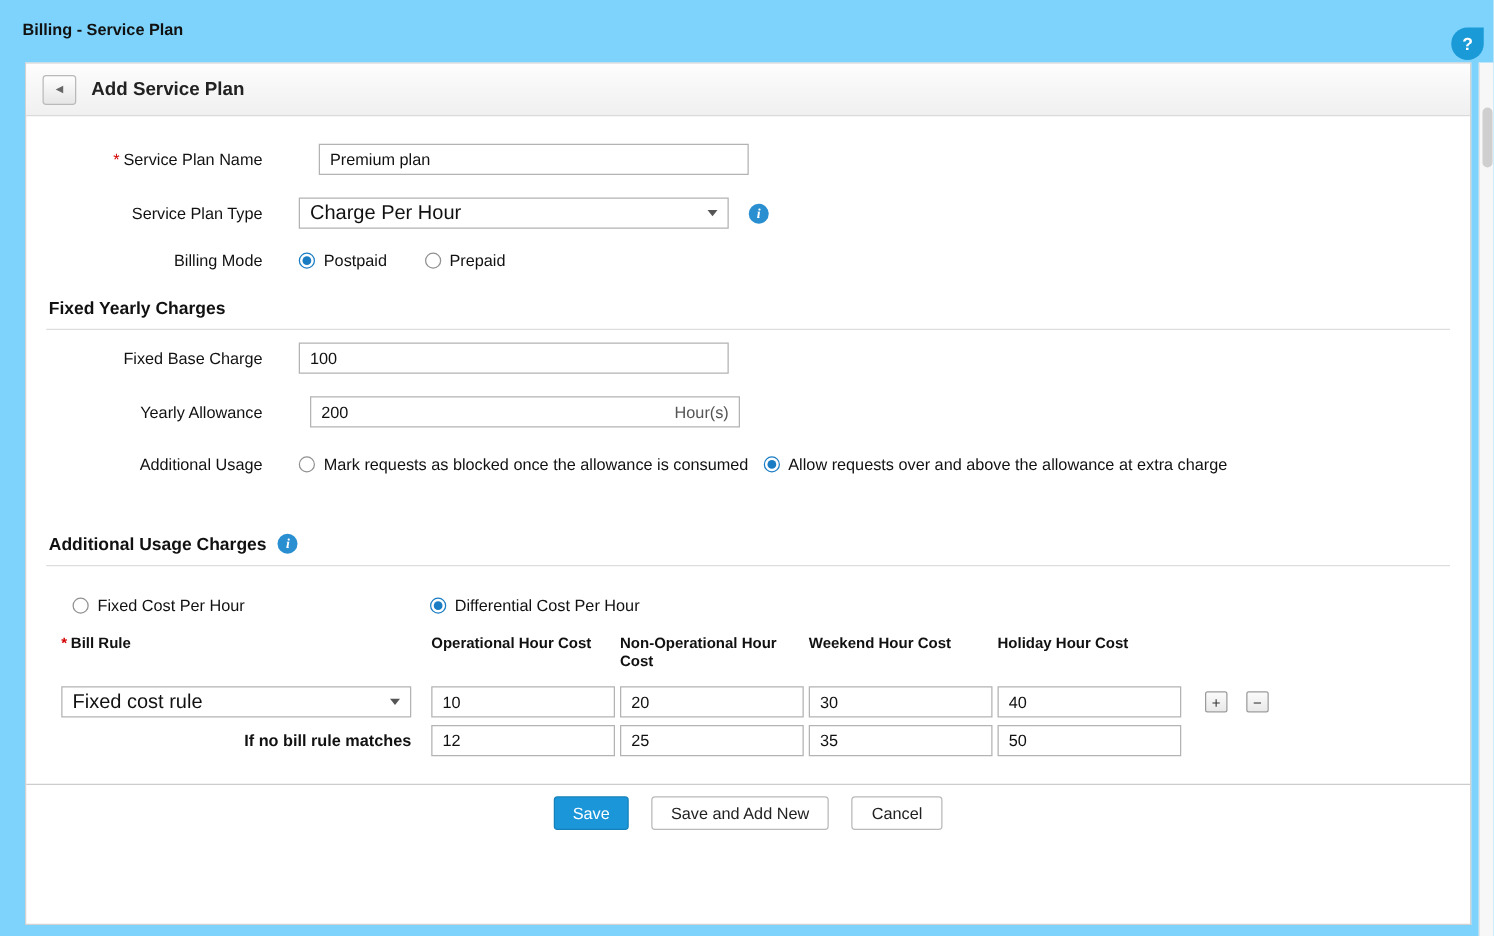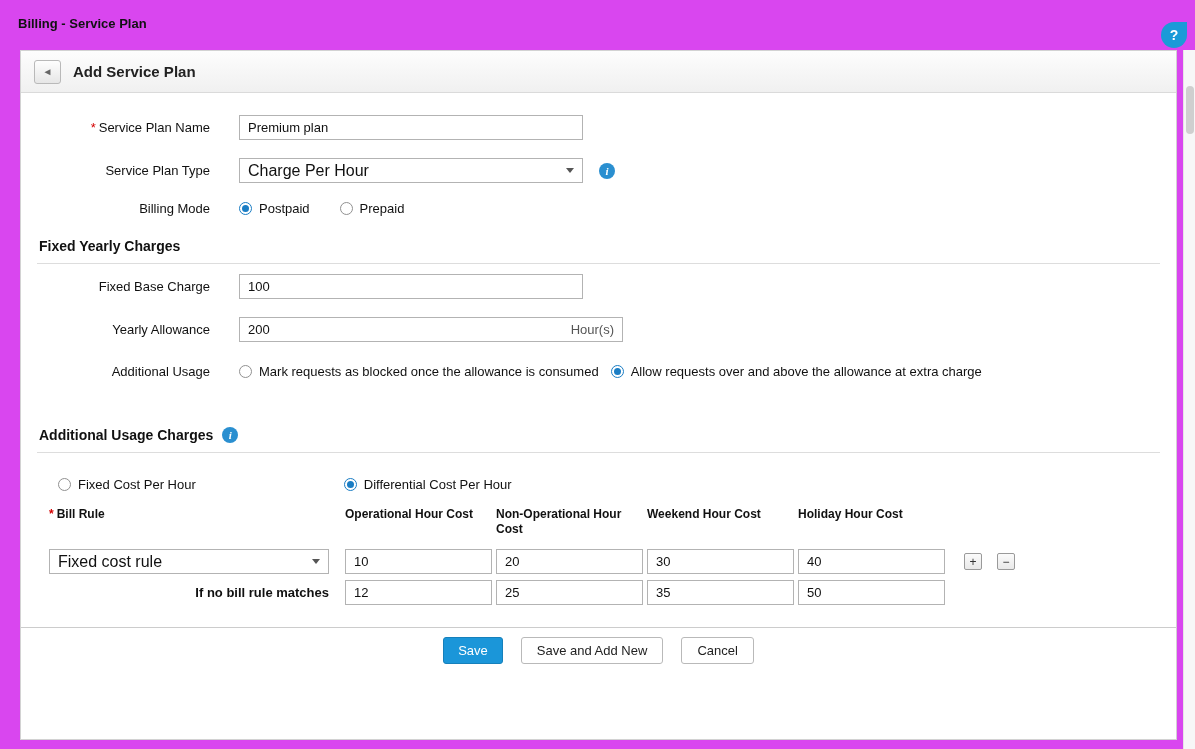--- a/index.html
+++ b/index.html
@@ -1,45 +1,45 @@
 <!DOCTYPE html>
 <html><head>
 <meta charset="utf-8">
 <style>
   * { box-sizing: border-box; }
   body { margin:0; font-family:"Liberation Sans","DejaVu Sans",sans-serif; background:#fff; }
-  .page { position:relative; width:1195px; height:749px; background:#d946ef; overflow:hidden; }
+  .page { position:relative; width:1195px; height:749px; background:#7dd3fc; overflow:hidden; }
 
   .breadcrumb { position:absolute; top:16px; left:18px; font-size:13px; font-weight:bold; color:#111; }
 
   .help-bubble { position:absolute; top:22px; right:8px; width:26px; height:26px; border-radius:50% 0 50% 50%;
     background:#1b9ad8; color:#fff; font-weight:bold; font-size:14px; display:flex; align-items:center;
     justify-content:center; cursor:pointer; }
 
   .scrollbar { position:absolute; top:50px; right:0; width:12px; height:699px; background:#f7f7f7; border-left:1px solid #e5e5e5; }
   .scroll-thumb { position:absolute; top:36px; left:2px; width:8px; height:48px; background:#cfcfcf; border-radius:4px; }
 
   .panel { position:absolute; left:20px; top:50px; width:1157px; height:690px; border:1px solid #d2d2d2; background:#fff; }
   .panel-header { height:42px; display:flex; align-items:center; gap:12px; padding:0 13px;
     background:linear-gradient(#fdfdfd,#f0f0f0); border-bottom:1px solid #dadada; }
   .back-btn { width:27px; height:24px; border:1px solid #b9b9b9; border-radius:3px;
     background:linear-gradient(#fefefe,#e6e6e6); color:#666; font-size:10px; display:flex; align-items:center;
     justify-content:center; cursor:pointer; }
   .panel-title { font-size:15px; font-weight:bold; color:#222; }
 
   .form-row { display:flex; align-items:center; margin-top:18px; }
-  .form-row.first { margin-top:22px; }
+  .form-row.first { margin-top:22px;gap:16px; }
   .form-row.tight { margin-top:10px; }
   .form-row.top { align-items:flex-start; margin-top:22px; }
   .flabel { width:218px; padding-right:29px; text-align:right; font-size:13px; color:#111; flex:none; line-height:15px; }
   .req { color:#d40000; margin-right:3px; }
 
   .tinput { width:344px; height:25px; border:1px solid #b3b3b3; font-size:13px; padding:0 8px;
     font-family:inherit; color:#111; background:#fff; }
-  .input-wrap { position:relative; width:384px; }
+  .input-wrap { position:relative; width:344px;margin-left:9px; }
   .input-wrap .tinput { width:100%; padding-right:62px; }
   .unit { position:absolute; right:9px; top:5px; font-size:13px; color:#555; pointer-events:none; }
 
   .select { width:344px; height:25px; border:1px solid #b3b3b3; background:#fff; display:flex; align-items:center;
     justify-content:space-between; padding:0 8px; font-size:16px; color:#111; cursor:pointer; }
   .chev { width:0; height:0; border-left:4px solid transparent; border-right:4px solid transparent; border-top:5px solid #555; }
 
   .radio { width:13px; height:13px; border-radius:50%; border:1px solid #919191; background:#fff; flex:none;
     display:inline-block; position:relative; cursor:pointer; }
   .radio.checked { border-color:#1a7dc4; }

